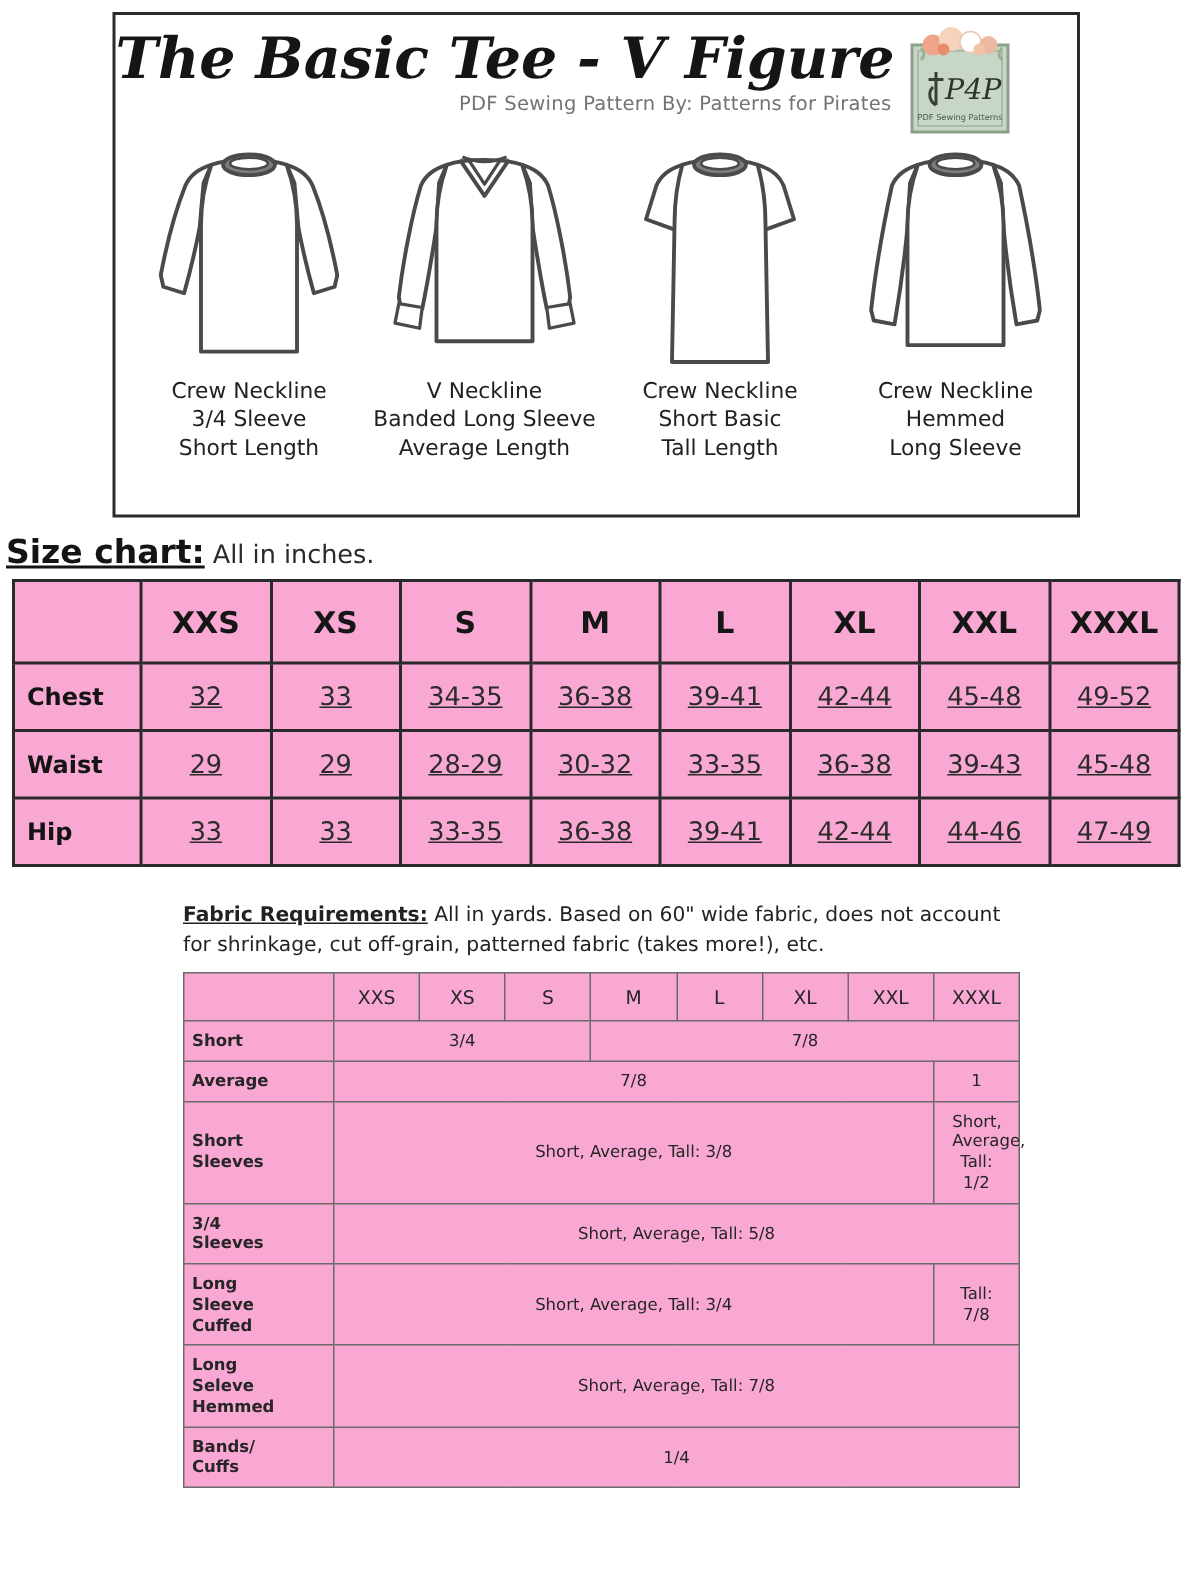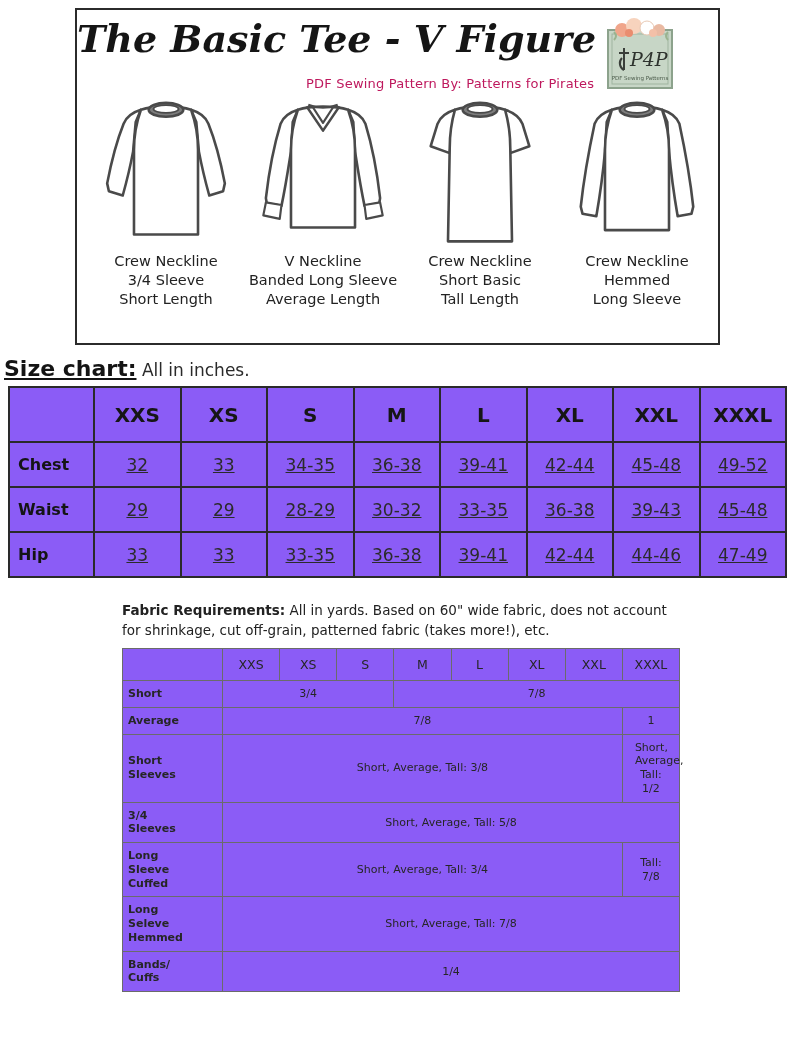--- a/index.html
+++ b/index.html
@@ -14,53 +14,53 @@
     margin:8px 0 0 75px; width:645px; height:337px;
     border:2.5px solid #2b2b2b; background:#fff; padding-top:8px;
   }
   .title-row { display:flex; align-items:flex-start; }
   .titles { text-align:center; }
   .page-title {
     font-family:"DejaVu Serif", serif; font-style:italic; font-weight:bold;
     font-size:38px; line-height:1.1; color:#151515; white-space:nowrap;
   }
   .page-subtitle {
-    font-size:13px; color:#be185d; text-align:right; margin-top:16px; padding-right:2px;
+    font-size:13px; color:#737373; text-align:right; margin-top:2px; padding-right:2px;
     letter-spacing:.2px;
   }
   .logo { width:82px; height:76px; margin-left:4px; flex:0 0 auto; }
 
   
   .variants { display:flex; justify-content:space-between; padding:2px 6px 0 14px; }
   .variant { width:150px; text-align:center; }
   .variant svg { width:130px; height:154px; display:block; margin:0 auto; }
   .variant-label { font-size:14.5px; line-height:1.3; color:#222; margin-top:2px; }
 
   
   .size-chart-heading { margin:11px 0 5px 4px; }
   .size-chart-heading .hb {
     font-size:22px; font-weight:bold; text-decoration:underline; color:#141414;
   }
   .size-chart-heading .hn { font-size:17px; color:#2a2a2a; }
 
-  table { border-collapse:collapse; table-layout:fixed; background:#8b5cf6; }
+  table { border-collapse:collapse; table-layout:fixed; background:#f9a8d4; }
   #size-chart-table { width:779px; margin-left:8px; }
   #size-chart-table th, #size-chart-table td {
     border:2px solid #2a2a2a; text-align:center; font-weight:normal;
   }
   #size-chart-table thead th { height:55px; font-size:20px; font-weight:bold; color:#161616; }
   #size-chart-table tbody tr { height:45px; }
   #size-chart-table tbody td { font-size:17px; color:#2b2b2b;text-decoration:underline; }
   #size-chart-table tbody th {
     font-size:16px; text-align:left; padding-left:8px; color:#141414; font-weight:bold;
   }
 
   
   .fabric-heading { margin:22px 0 7px 122px; width:565px; font-size:13.5px; line-height:1.5; color:#222; }
-  .fabric-heading .hb { font-weight:bold; }
+  .fabric-heading .hb { font-weight:bold; text-decoration:underline; }
   #fabric-table { width:558px; margin-left:122px; }
   #fabric-table th, #fabric-table td {
     border:1.5px solid #6b6b6b; text-align:center; font-weight:normal;
     font-size:11px; color:#262626; padding:6px 12px; white-space:pre-line; line-height:1.25;
   }
   #fabric-table thead th { padding:8px 2px; font-size:12.5px; }
   #fabric-table tbody th { text-align:left; padding-left:5px; font-weight:bold; }
 </style>
 </head>
 <body>

